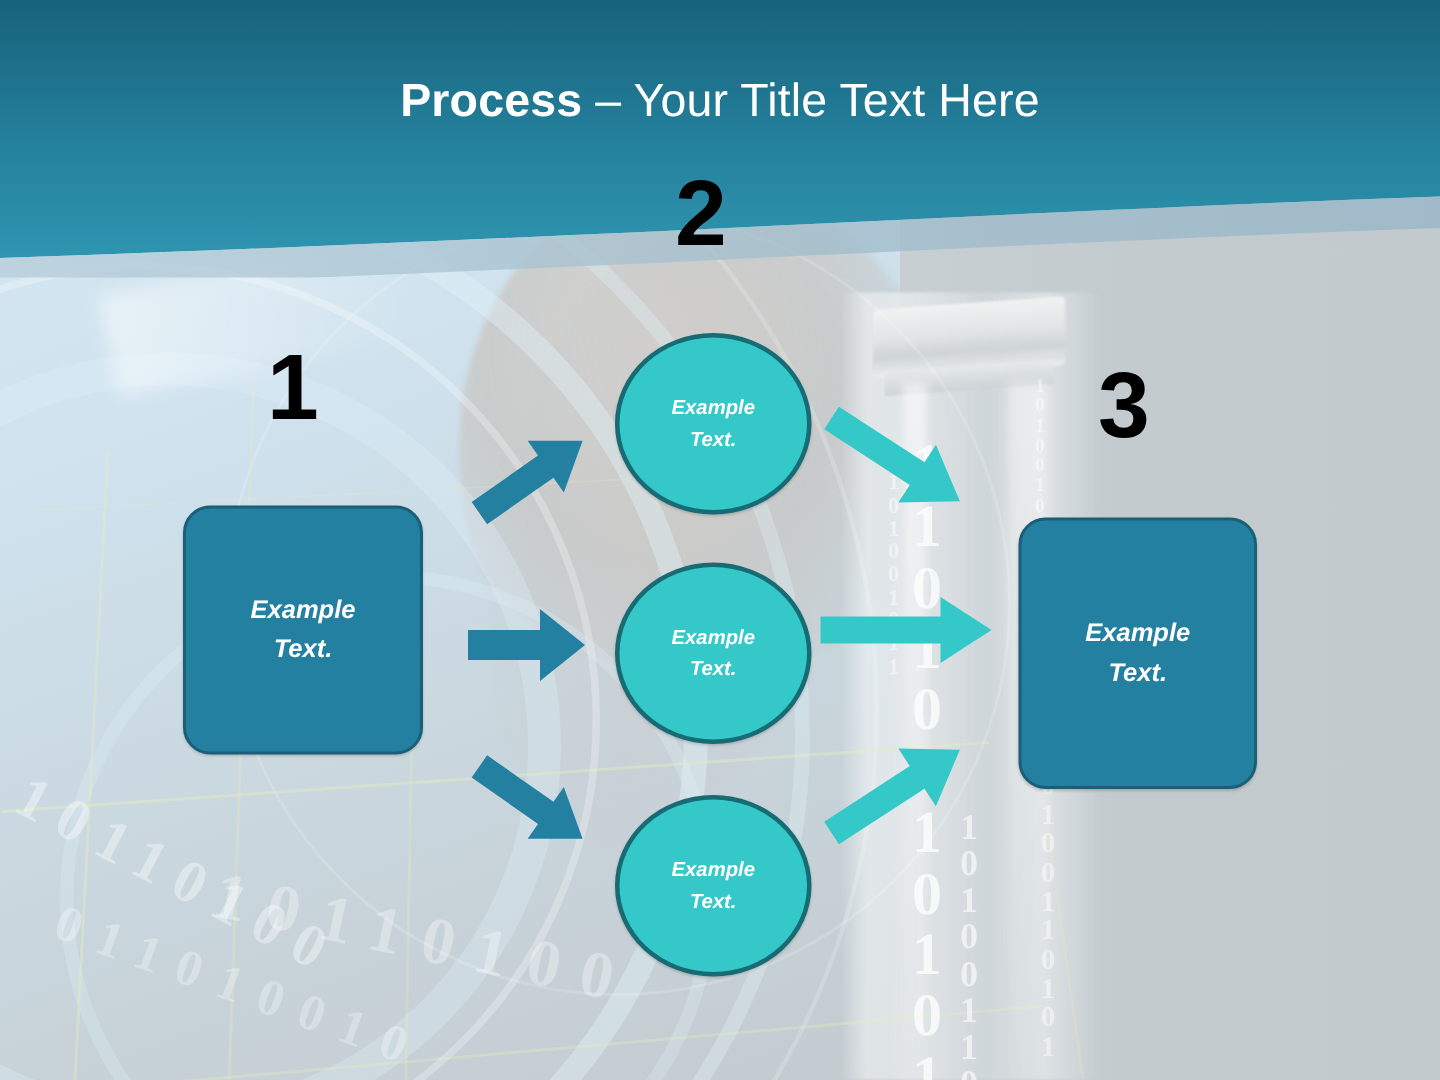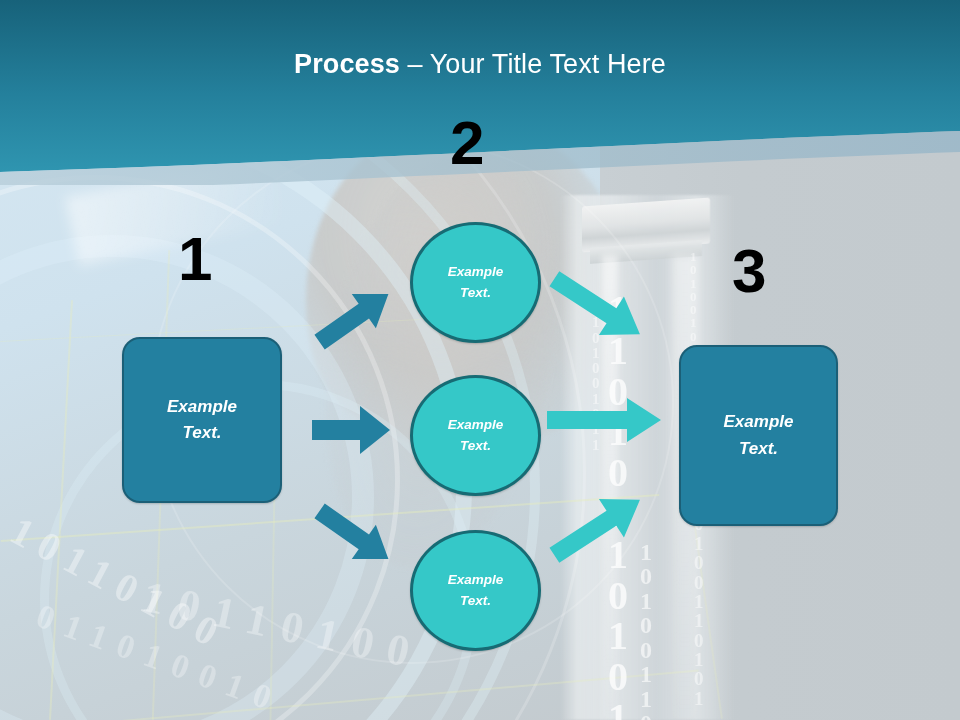--- a/index.html
+++ b/index.html
@@ -44,21 +44,21 @@
   .bin-col{position:absolute;display:flex;flex-direction:column;align-items:center;
       color:rgba(255,255,255,.8);font-family:"Liberation Serif",serif;font-weight:700;line-height:1.02;}
   .bin-curve{position:absolute;color:rgba(255,255,255,.6);
       font-family:"Liberation Serif",serif;font-weight:700;}
 
   
   #band{position:absolute;left:0;top:0;width:960px;height:185px;overflow:hidden;}
   #band svg{display:block;}
 
   #title{position:absolute;left:0;top:50px;width:960px;text-align:center;
-    color:#ffffff;font-size:27px;line-height:1.1;letter-spacing:.1px;white-space:nowrap;}
+    color:#ffffff;font-size:31px;line-height:1.1;letter-spacing:.1px;white-space:nowrap;}
   #title .strong{font-weight:700;}
   #title .light{font-weight:400;}
 
   
   .step-num{position:absolute;color:#000;font-weight:700;font-size:62px;line-height:1;
             font-family:"Liberation Sans",sans-serif;}
 
   
   .rbox{position:absolute;background:#2380a0;border:2px solid #1b5f77;border-radius:18px;
     display:flex;align-items:center;justify-content:center;text-align:center;

